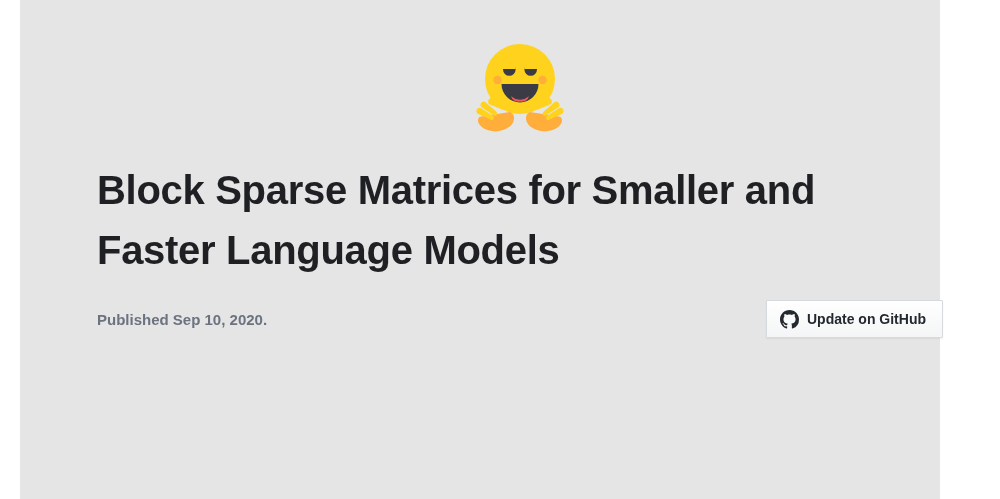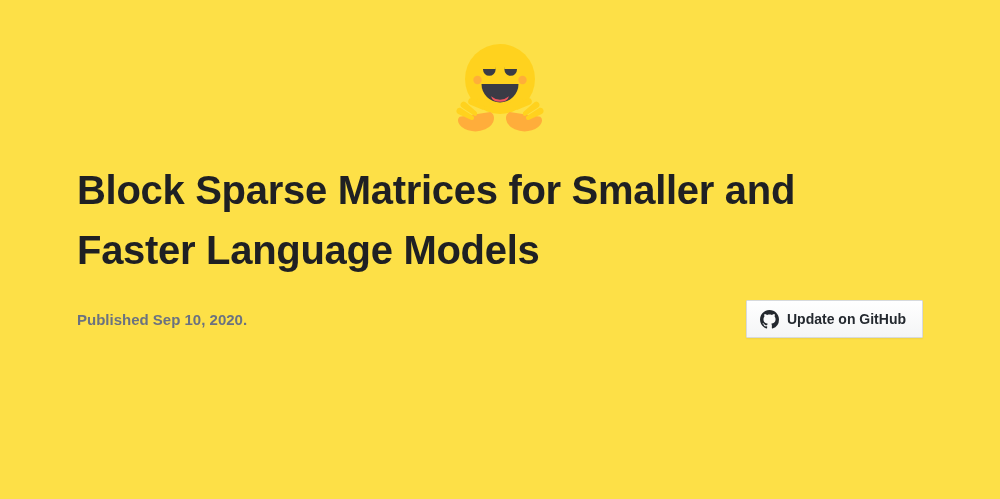--- a/index.html
+++ b/index.html
@@ -12,23 +12,24 @@
     width: 1000px;
     height: 499px;
     font-family: "Liberation Sans", sans-serif;
     color: #1b1b1b;
     overflow: hidden;
     position: relative;
   }
 
   .page {
     position: relative;
-    width: 1000px;
+    width: 920px;
     height: 499px;
-    background: #fde047;
+    background: #e5e5e5;
+    margin-left: 20px;
   }
 
   
   .logo-wrap {
     position: absolute;
     left: 0;
     top: 36px;
     width: 1000px;
     display: flex;
     justify-content: center;

